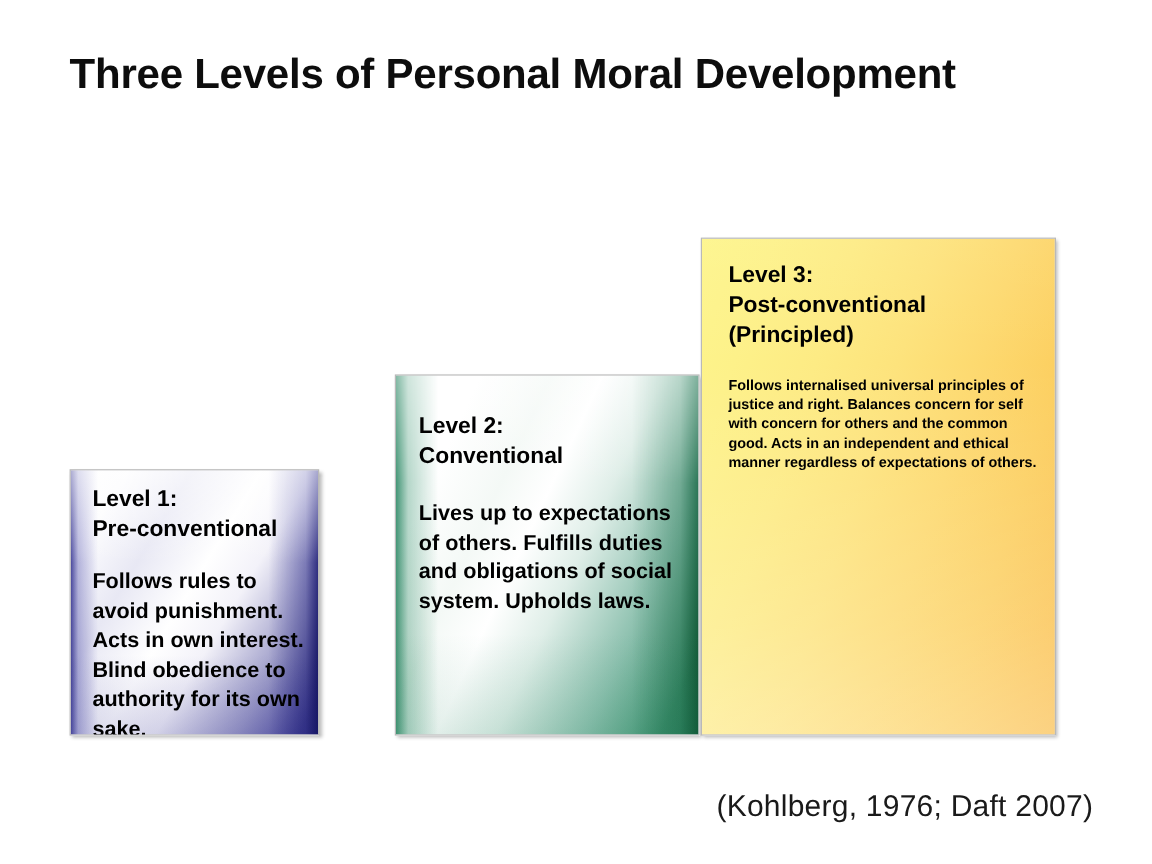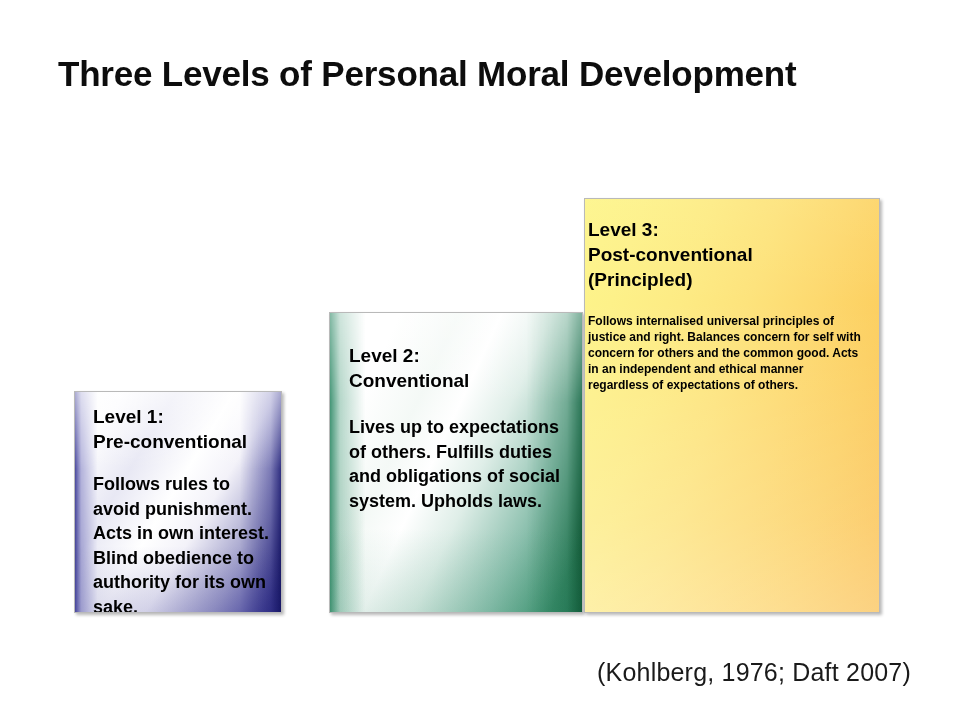--- a/index.html
+++ b/index.html
@@ -28,21 +28,20 @@
     position: absolute;
     left: 58px;
     top: 40px;
     width: 800px;
     font-size: 35px;
     font-weight: bold;
     line-height: 1.28;
     letter-spacing: -0.2px;
     color: #0d0d0d;
     white-space: pre-line;
-    margin-top: 12px;
   }
 
   
   .step-box {
     position: absolute;
     box-sizing: border-box;
     border: 1px solid #b9b9b9;
     box-shadow: 2px 2px 3px rgba(0,0,0,0.28);
     overflow: hidden;
   }
@@ -66,21 +65,21 @@
     font-weight: bold;
     line-height: 1.36;
     color: #000000;
     margin: 0;
     white-space: pre-line;
   }
   .step-gap { height: 20px; }
 
   
   #box-level-1 {
-    left: 74px;
+    left: 58px;
     top: 391px;
     width: 208px;
     height: 222px;
     background:
       linear-gradient(121deg,
         #ffffff 0%,
         #fcfcfe 14%,
         #e8e8f4 30%,
         #ffffff 47%,
         #f3f2f9 60%,
@@ -171,21 +170,21 @@
     inset: 0;
     background:
       linear-gradient(to bottom,
         rgba(255,255,255,0.06) 0%,
         rgba(255,255,255,0) 25%,
         rgba(255,255,255,0.18) 78%,
         rgba(255,255,255,0.30) 100%);
     pointer-events: none;
   }
 
-  #box-level-3 .step-box-inner { padding: 18px 14px 8px 3px; }
+  #box-level-3 .step-box-inner { padding: 18px 14px 8px 22px; }
   #box-level-3 .step-heading { font-size: 19px; }
   #box-level-3 .step-body { font-size: 12px; line-height: 1.33; }
   #box-level-3 .step-gap { height: 22px; }
 
   #box-level-1 .step-box-inner { padding: 12px 10px 8px 18px; }
   #box-level-1 .step-gap { height: 18px; }
   #box-level-2 .step-box-inner { padding: 30px 10px 8px 19px; }
   #box-level-2 .step-gap { height: 22px; }
 
   

